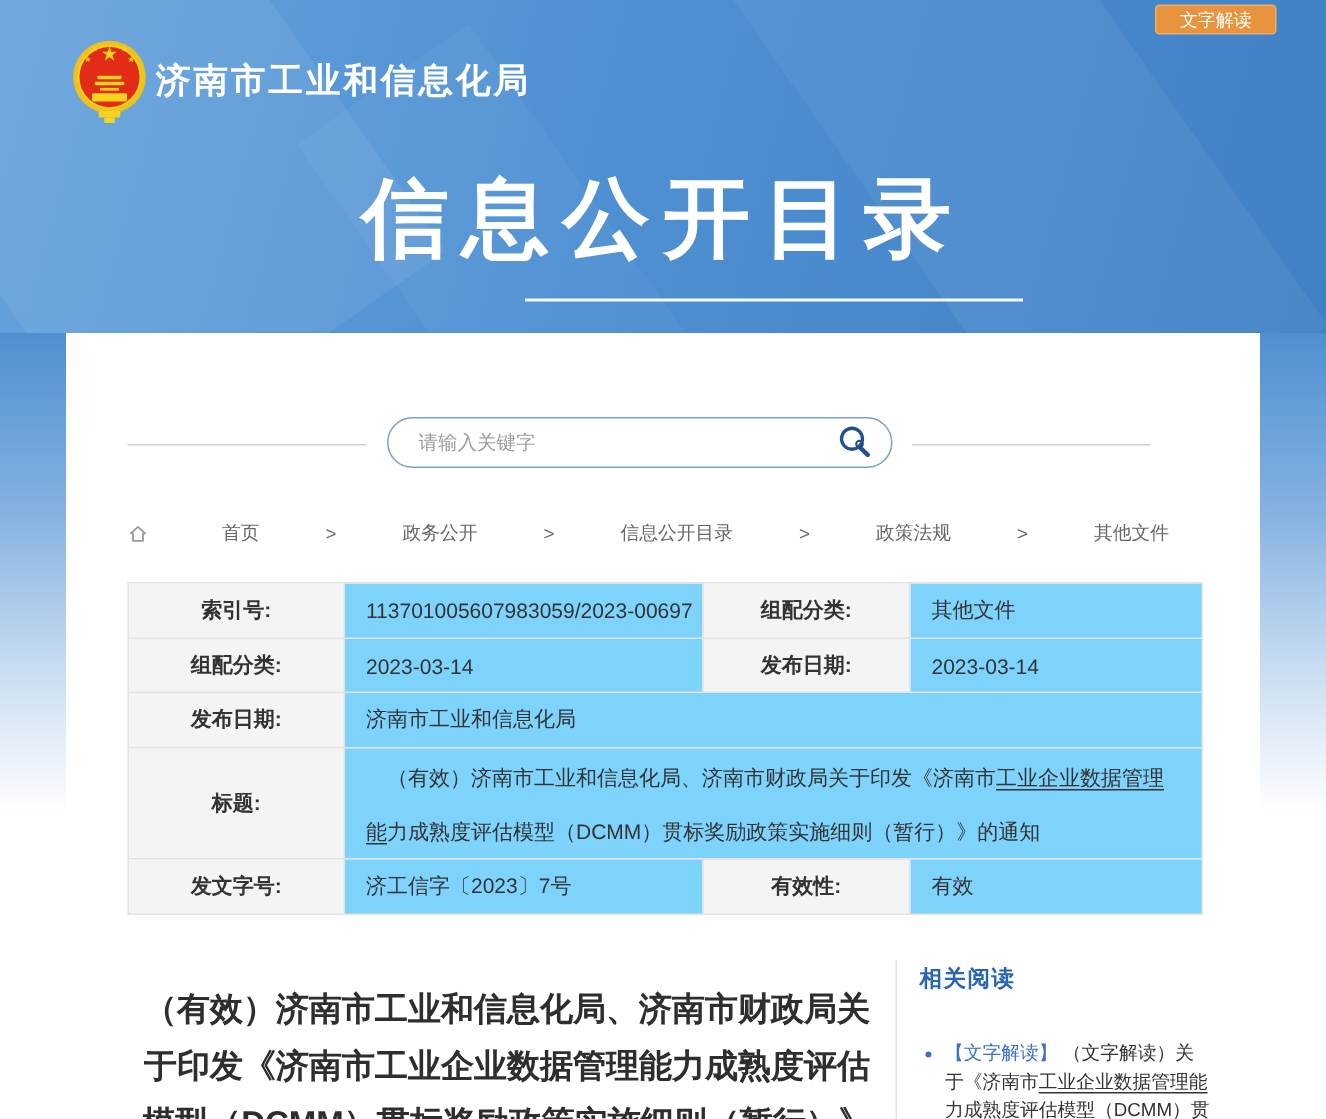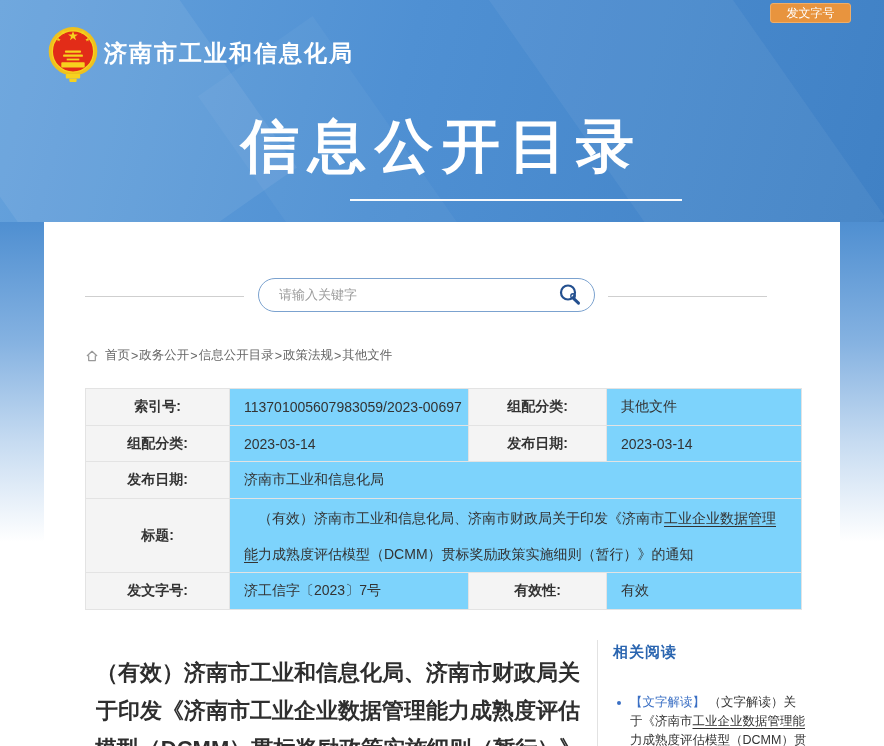--- a/index.html
+++ b/index.html
@@ -43,21 +43,21 @@
                border:1px solid #7ba2cf; border-radius:17px; background:#fff;
                display:flex; align-items:center; }
   .searchbox input { flex:1; border:none; outline:none; background:transparent;
                padding:0 4px 0 20px; font-size:13px; color:#7f1d1d;
                font-family:Liberation Serif, serif; }
   .searchbox input::placeholder { color:#9c9c9c; }
   .search-btn { border:none; background:transparent; padding:0 12px 0 0; cursor:pointer;
                 display:flex; align-items:center; }
 
   .breadcrumb { position:absolute; left:41px; top:125px; display:flex; align-items:center;
-                font-size:12.5px; color:#666; white-space:nowrap; }
+                font-size:12.5px; color:#666; white-space:nowrap;gap:43px; }
   .breadcrumb .home-ic { margin-right:6px; display:inline-flex; }
   .bc-item { color:#666; cursor:pointer; }
   .bc-sep { color:#666; margin:0 1px; }
 
   
   table.meta { position:absolute; left:41px; top:166px; width:716px; border-collapse:collapse;
                font-size:14px; color:#333; table-layout:fixed; }
   table.meta td { border:1px solid #e3e3e3; }
   td.lbl { background:#f4f4f4; text-align:center; font-weight:bold; }
   td.val { padding-left:14px; background:#7dd3fc; }
@@ -82,21 +82,21 @@
 </head>
 <body>
 
 <div id="page">
 
   <div class="hdr">
     <div class="streak s1"></div>
     <div class="streak s2"></div>
     <div class="streak s3"></div>
 
-    <button class="a11y">发文字号</button>
+    <button class="a11y">文字解读</button>
 
     <div class="brand">
       <svg class="emblem" width="54" height="62" viewBox="0 0 60 68">
         <circle cx="30" cy="30" r="27" fill="#eec11e"></circle>
         <circle cx="30" cy="30" r="23" fill="#e22c18" stroke="#f7d21e" stroke-width="1.5"></circle>
         <g fill="#f7d21e">
           <polygon transform="translate(30,13) scale(1.15)" points="0,-5 1.18,-1.62 4.76,-1.55 1.9,0.62 2.94,4.05 0,1.95 -2.94,4.05 -1.9,0.62 -4.76,-1.55 -1.18,-1.62"></polygon>
           <polygon transform="translate(19,9) scale(0.5)" points="0,-5 1.18,-1.62 4.76,-1.55 1.9,0.62 2.94,4.05 0,1.95 -2.94,4.05 -1.9,0.62 -4.76,-1.55 -1.18,-1.62"></polygon>
           <polygon transform="translate(41,9) scale(0.5)" points="0,-5 1.18,-1.62 4.76,-1.55 1.9,0.62 2.94,4.05 0,1.95 -2.94,4.05 -1.9,0.62 -4.76,-1.55 -1.18,-1.62"></polygon>
           <polygon transform="translate(14,17) scale(0.5)" points="0,-5 1.18,-1.62 4.76,-1.55 1.9,0.62 2.94,4.05 0,1.95 -2.94,4.05 -1.9,0.62 -4.76,-1.55 -1.18,-1.62"></polygon>

